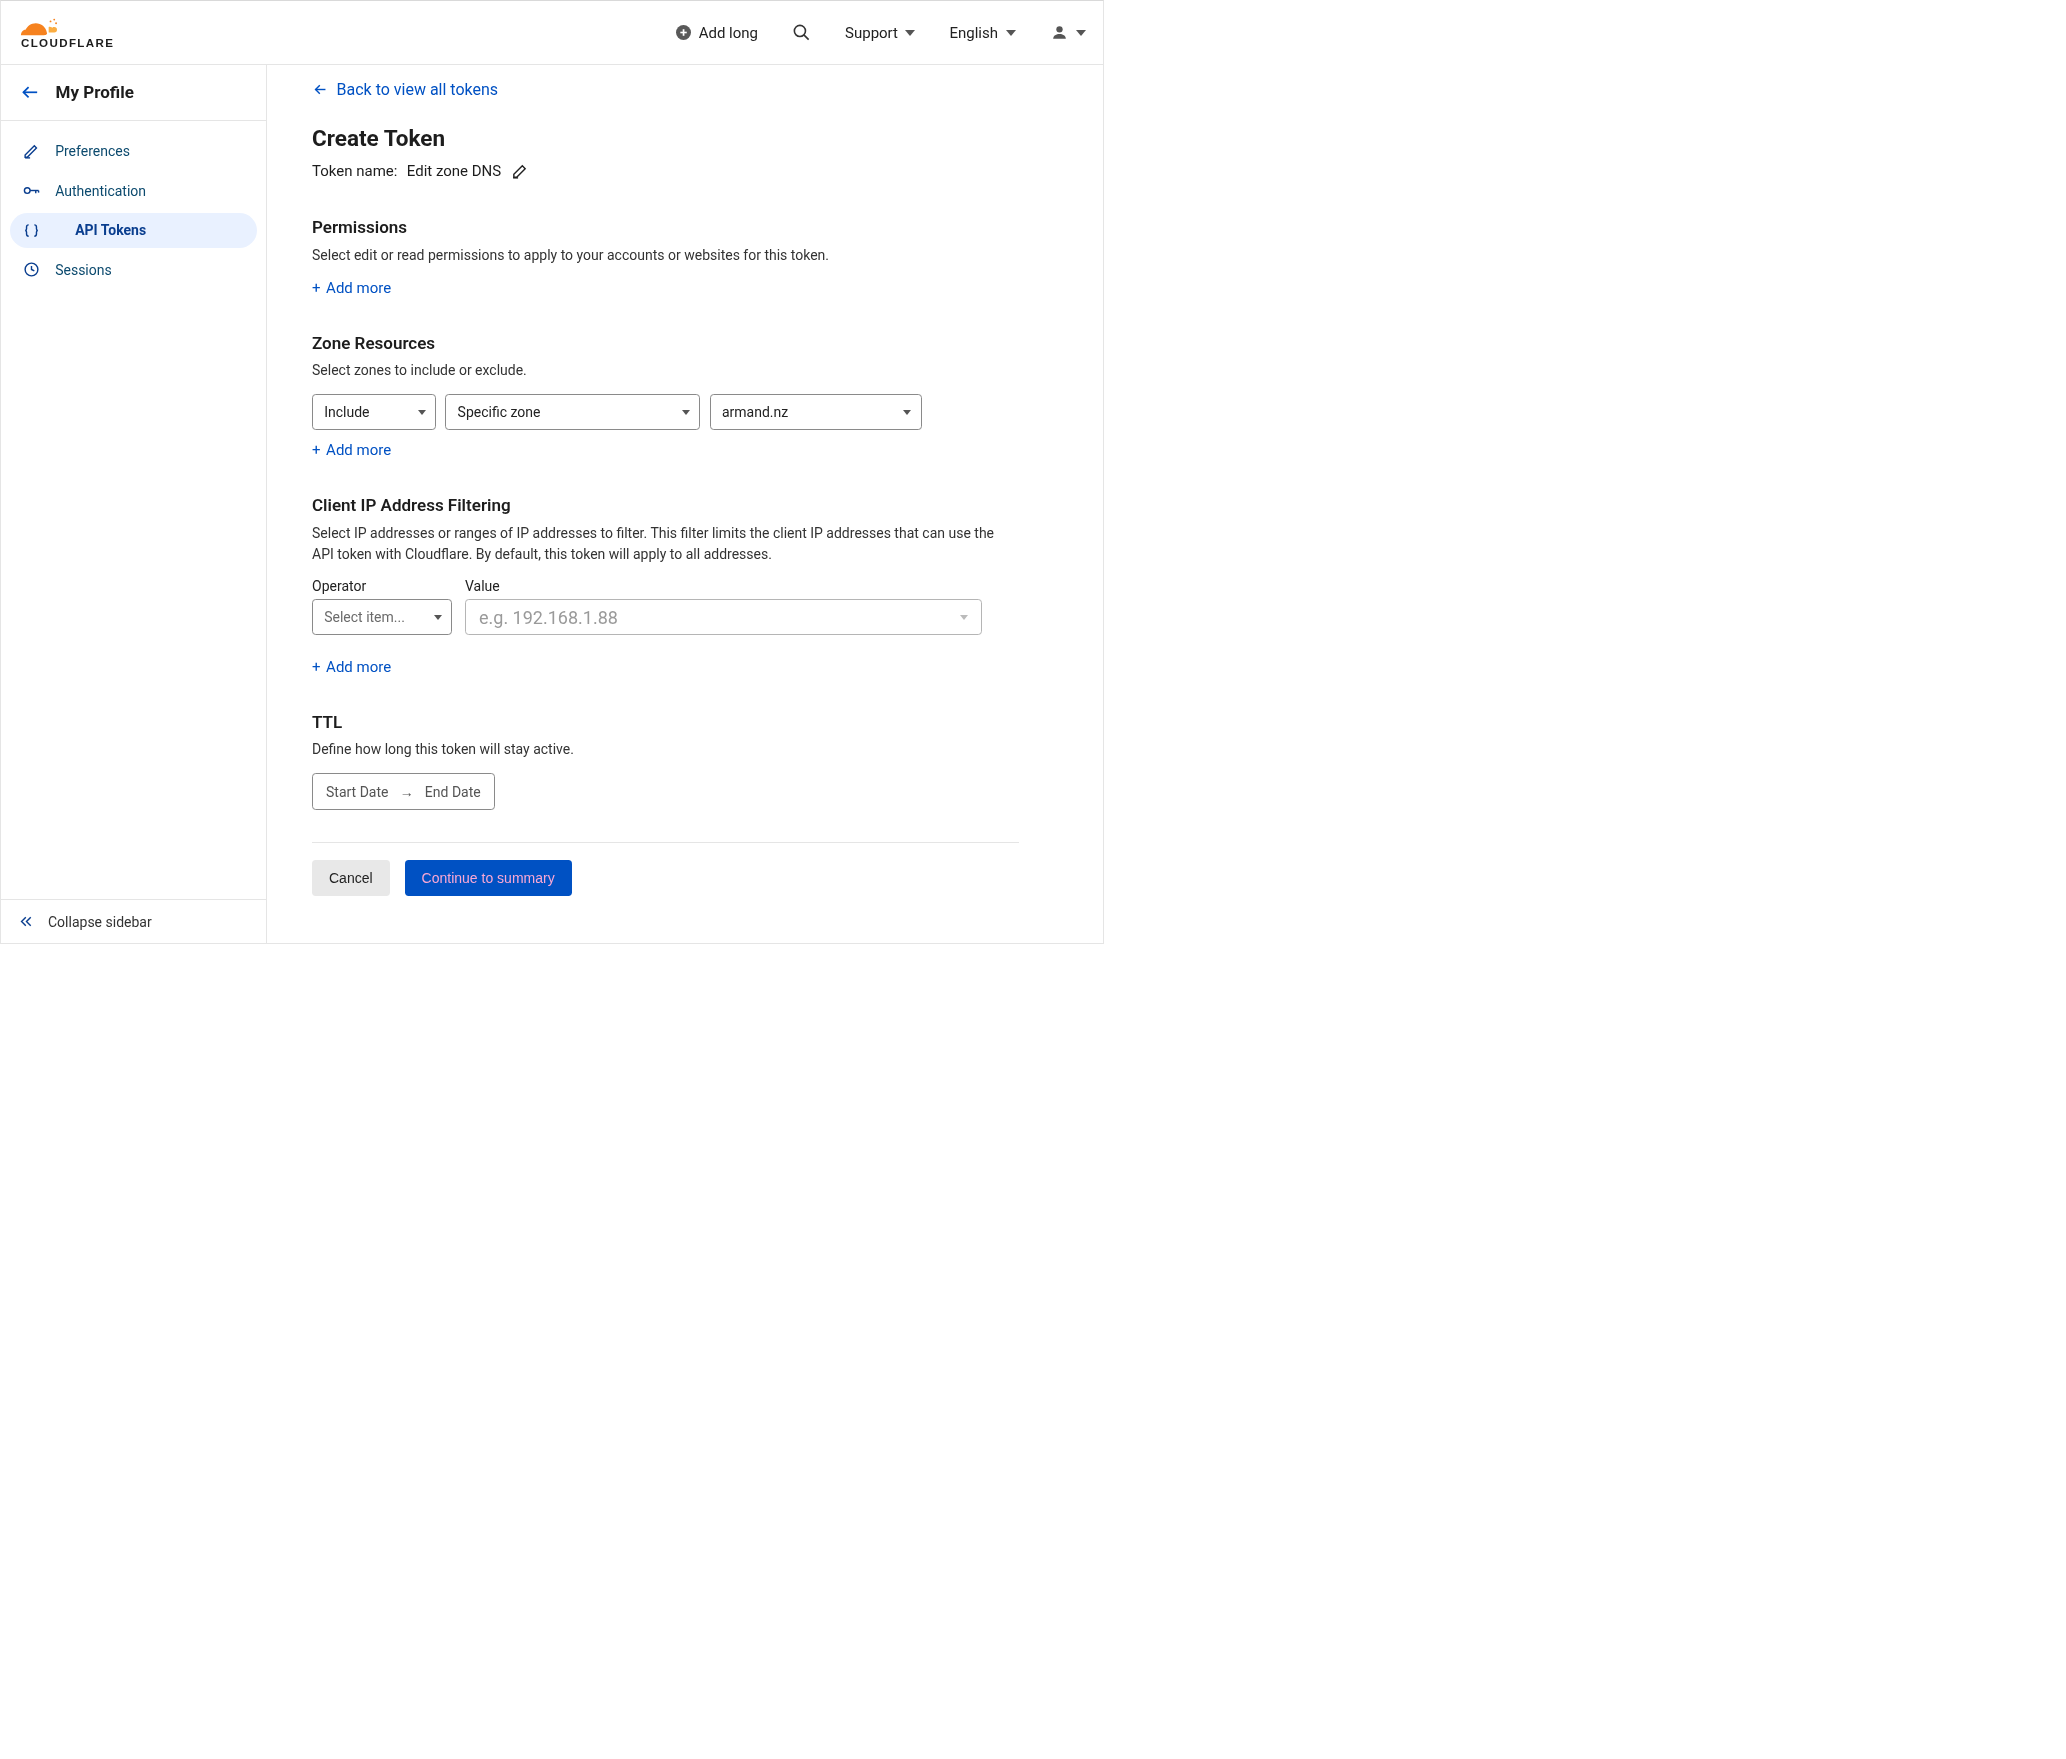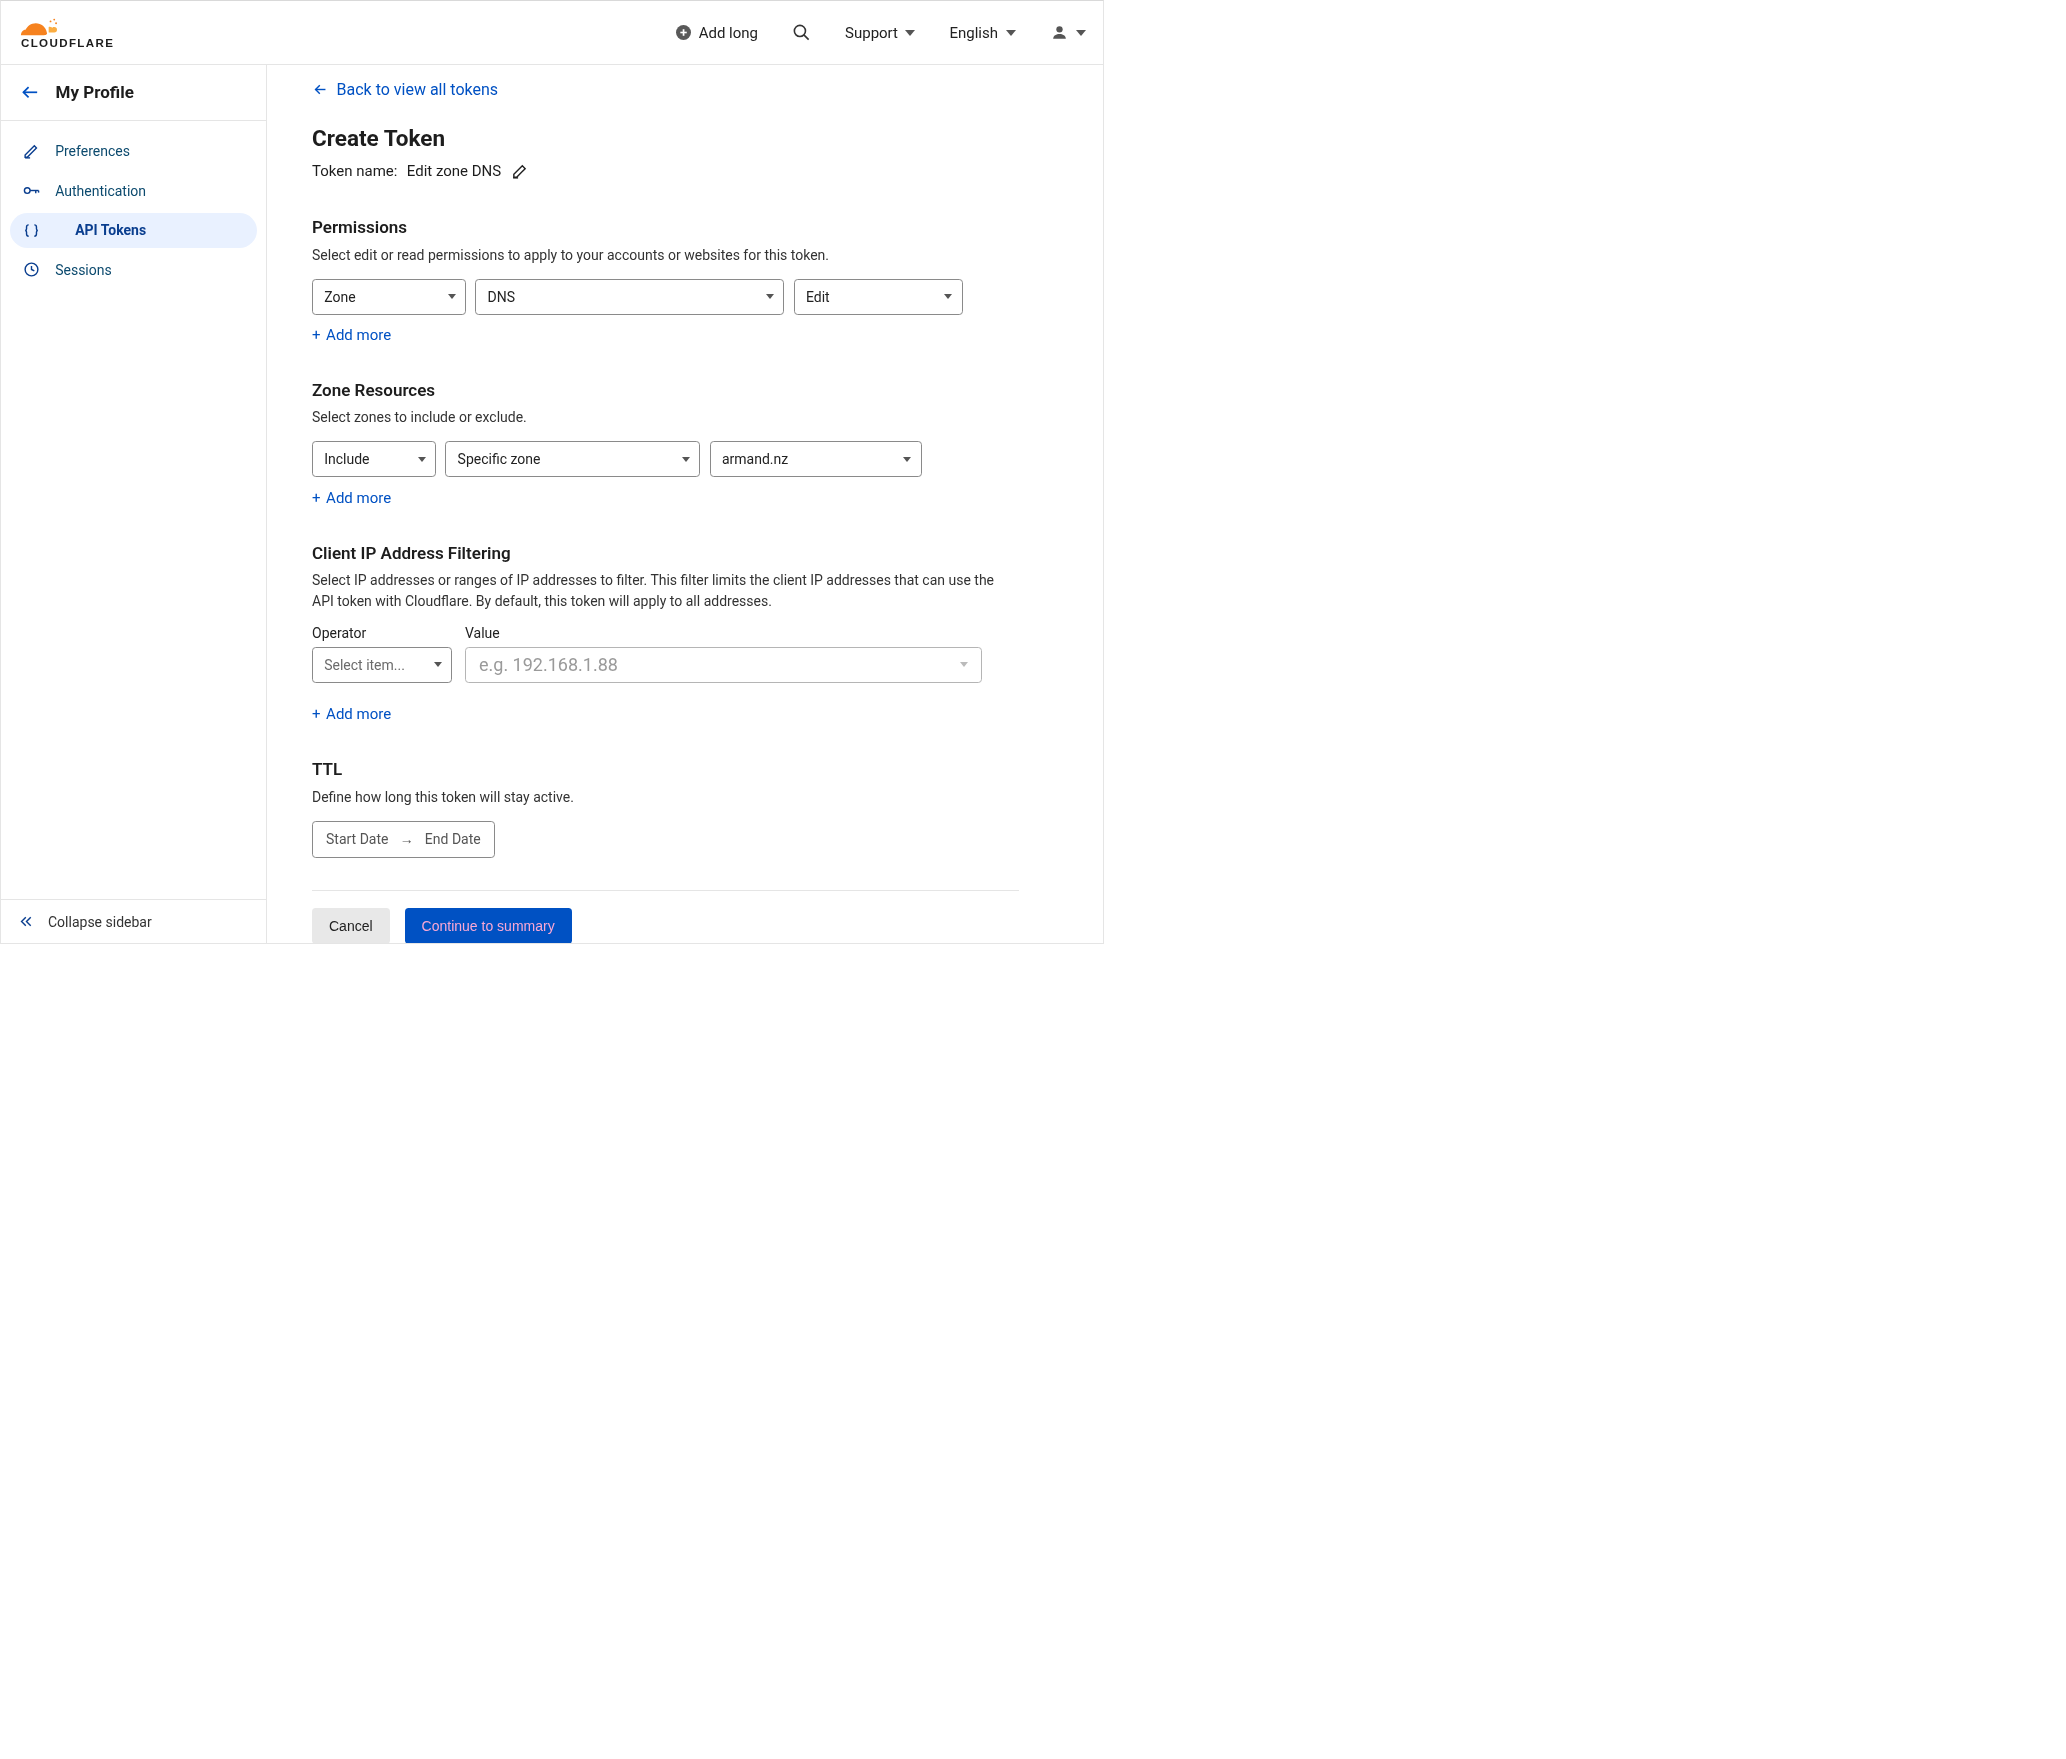--- a/index.html
+++ b/index.html
@@ -406,34 +406,20 @@
             <path d="M4 20h4L20 8l-4-4L4 16v4z"></path>
               <line x1="3" y1="21" x2="10" y2="21"></line>
           </svg>
         </span>
       </div>
 
       
       <div class="section">
         <h2>Permissions</h2>
         <p class="desc">Select edit or read permissions to apply to your accounts or websites for this token.</p>
-        <div class="row">
-          <div class="select" style="width:154px">
-            <span>Zone</span>
-            <span class="tri"></span>
-          </div>
-          <div class="select" style="width:309px">
-            <span>DNS</span>
-            <span class="tri"></span>
-          </div>
-          <div class="select" style="width:169px">
-            <span>Edit</span>
-            <span class="tri"></span>
-          </div>
-        </div>
         <div class="add-more">
           <span class="plus">+</span>
           <span>Add more</span>
         </div>
       </div>
 
       
       <div class="section">
         <h2>Zone Resources</h2>
         <p class="desc">Select zones to include or exclude.</p>

